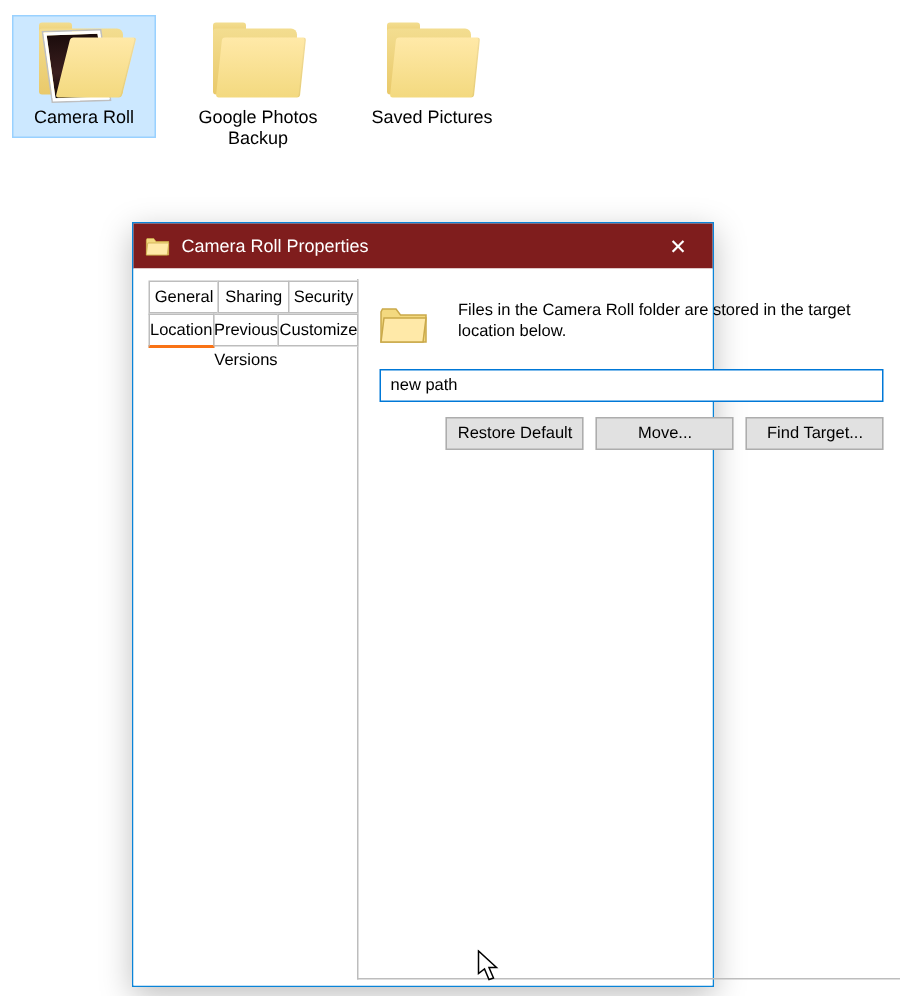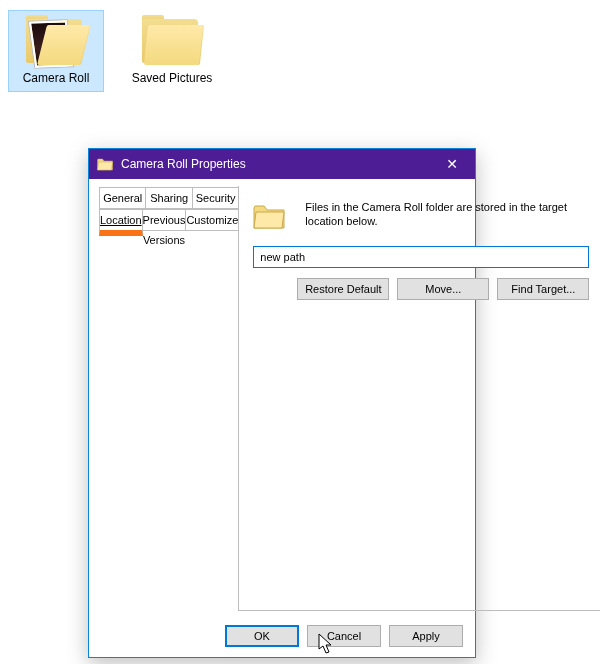--- a/index.html
+++ b/index.html
@@ -99,21 +99,21 @@
     width: 386px;
     height: 508px;
     border: 1px solid #0a84d8;
     background: #ffffff;
     box-shadow: 0 6px 20px rgba(0,0,0,.25);
     display: flex;
     flex-direction: column;
   }
   .titlebar {
     height: 30px;
-    background: #4c1d95;
+    background: #7f1d1d;
     color: #fff;
     display: flex;
     align-items: center;
     padding: 0 0 0 8px;
     font-size: 12px;
   }
   .titlebar .title-icon {
     width: 16px; height: 16px;
     margin-right: 8px;
   }
@@ -155,23 +155,22 @@
     border: 1px solid #bdbdbd;
     margin-right: -1px;
     position: relative;
   }
   .tabrow.front {
     position: relative;
     z-index: 2;
   }
   .tab.active {
     background: #fff;
-    border-bottom: 6px solid #f97316;
+    border-bottom: 2px solid #f97316;
     z-index: 3;
-    text-decoration: underline;
   }
   .tabpanel {
     flex: 1;
     border: 1px solid #bdbdbd;
     border-top: none;
     margin-top: -1px;
     padding: 14px 14px 10px 14px;
     box-sizing: border-box;
   }
 
@@ -261,20 +260,28 @@
   <div class="folder-item selected">
     <div class="folder-icon camera-folder">
       <div class="win-folder-tab"></div>
       <div class="win-folder-back"></div>
       <div class="photo-insert"></div>
       <div class="win-folder-front"></div>
     </div>
     <div class="folder-label">Camera Roll</div>
   </div>
 
+  <div class="folder-item">
+    <div class="folder-icon">
+      <div class="win-folder-tab"></div>
+      <div class="win-folder-back"></div>
+      <div class="win-folder-front"></div>
+    </div>
+    <div class="folder-label">Google Photos Backup</div>
+  </div>
 
   <div class="folder-item">
     <div class="folder-icon">
       <div class="win-folder-tab"></div>
       <div class="win-folder-back"></div>
       <div class="win-folder-front"></div>
     </div>
     <div class="folder-label">Saved Pictures</div>
   </div>
 
@@ -319,22 +326,17 @@
       <input class="path-input" type="text" value="new path" style="">
 
       <div class="loc-buttons">
         <button class="btn">Restore Default</button>
         <button class="btn">Move...</button>
         <button class="btn">Find Target...</button>
       </div>
     </div>
   </div>
 
-  <div class="dialog-footer">
-    <button class="btn default">OK</button>
-    <button class="btn">Cancel</button>
-    <button class="btn">Apply</button>
-  </div>
 </div>
 
 <svg class="cursor" viewBox="0 0 16 22">
   <path d="M1 1 L1 16 L5 13 L8 20 L11 19 L8 12 L13 12 Z" fill="#ffffff" stroke="#000" stroke-width="1"></path>
 </svg>
 
 </body></html>

